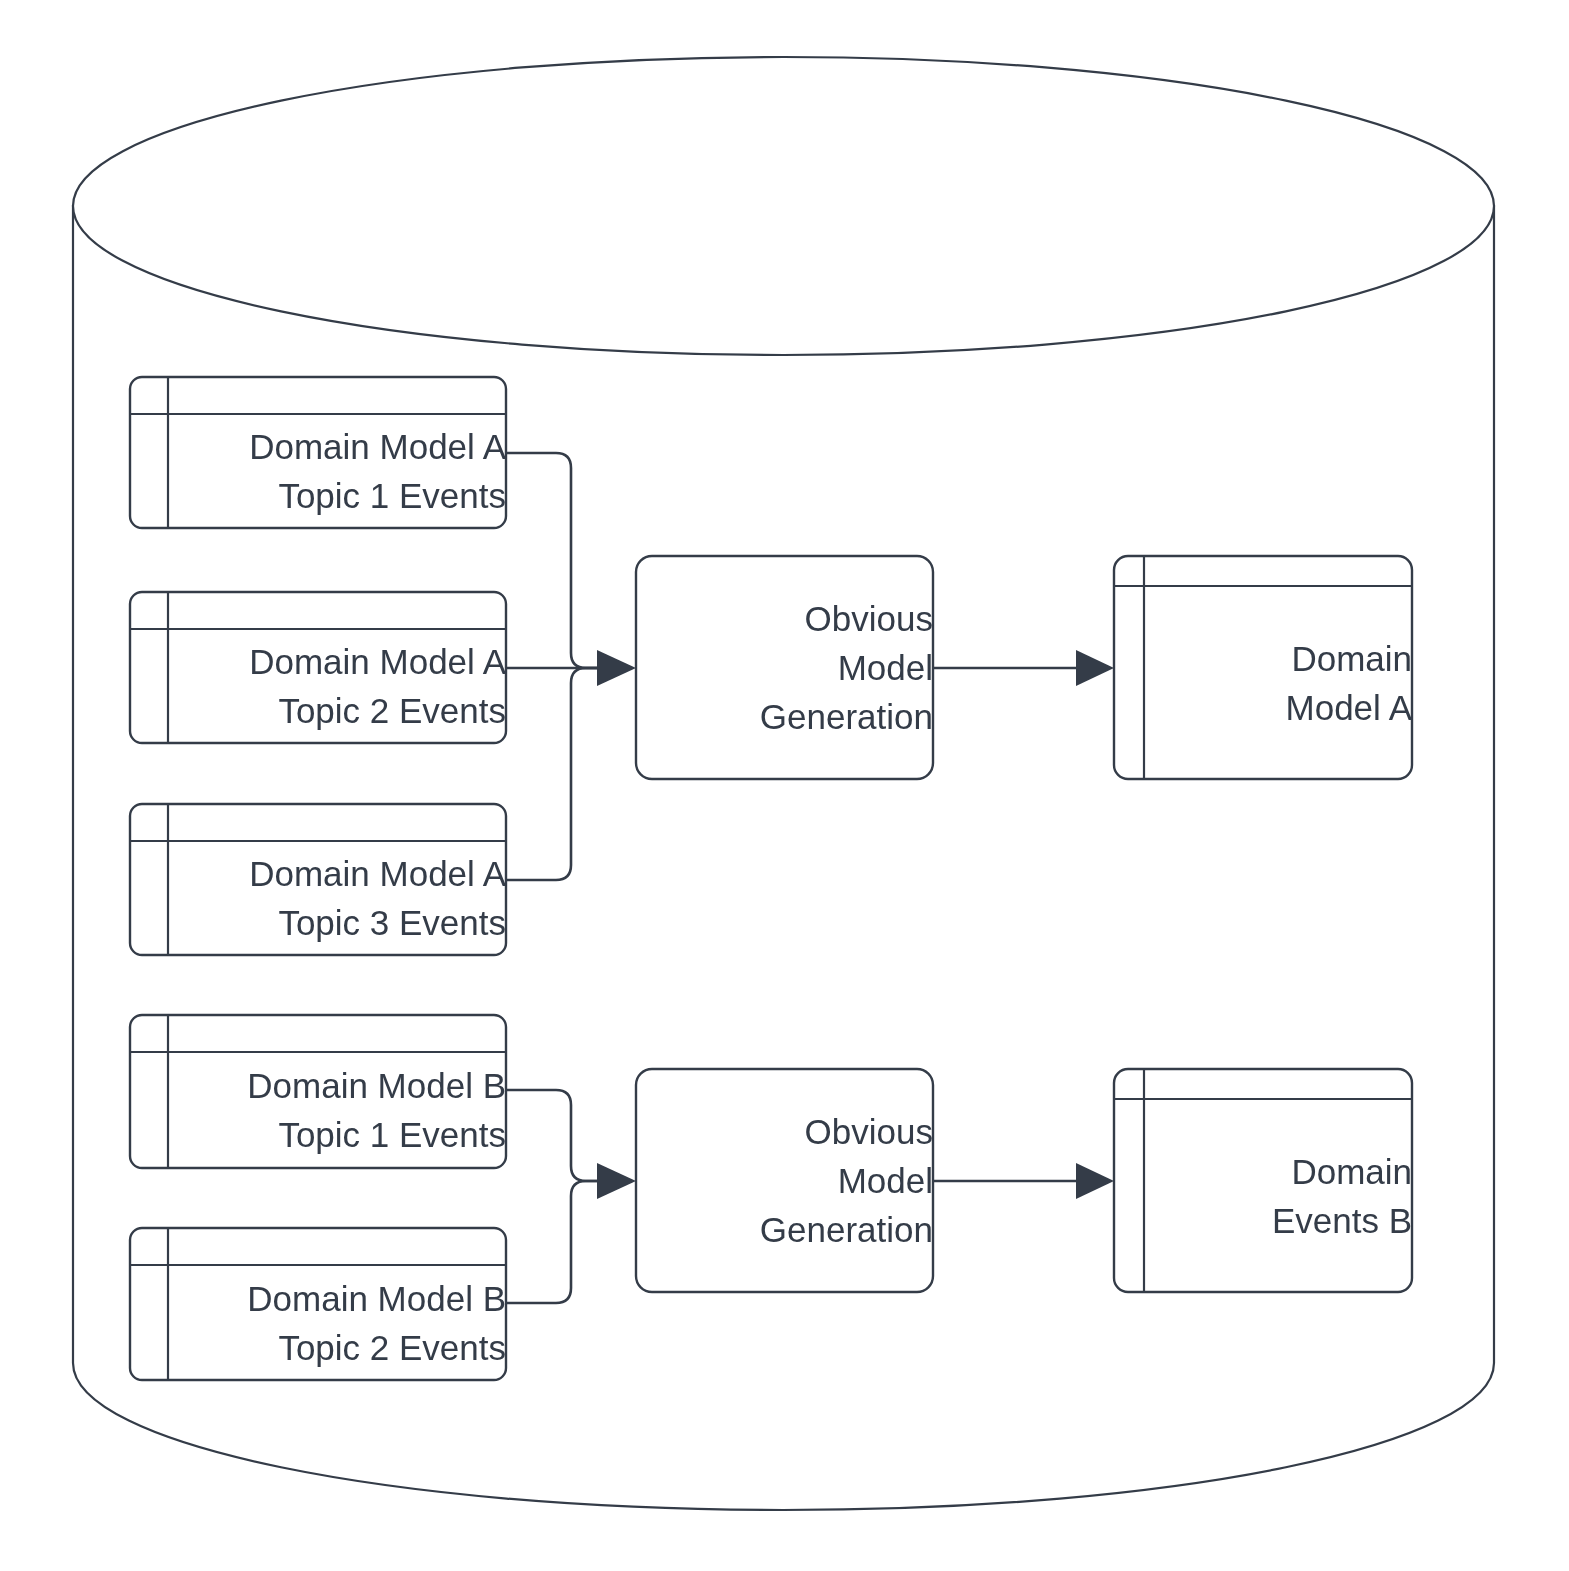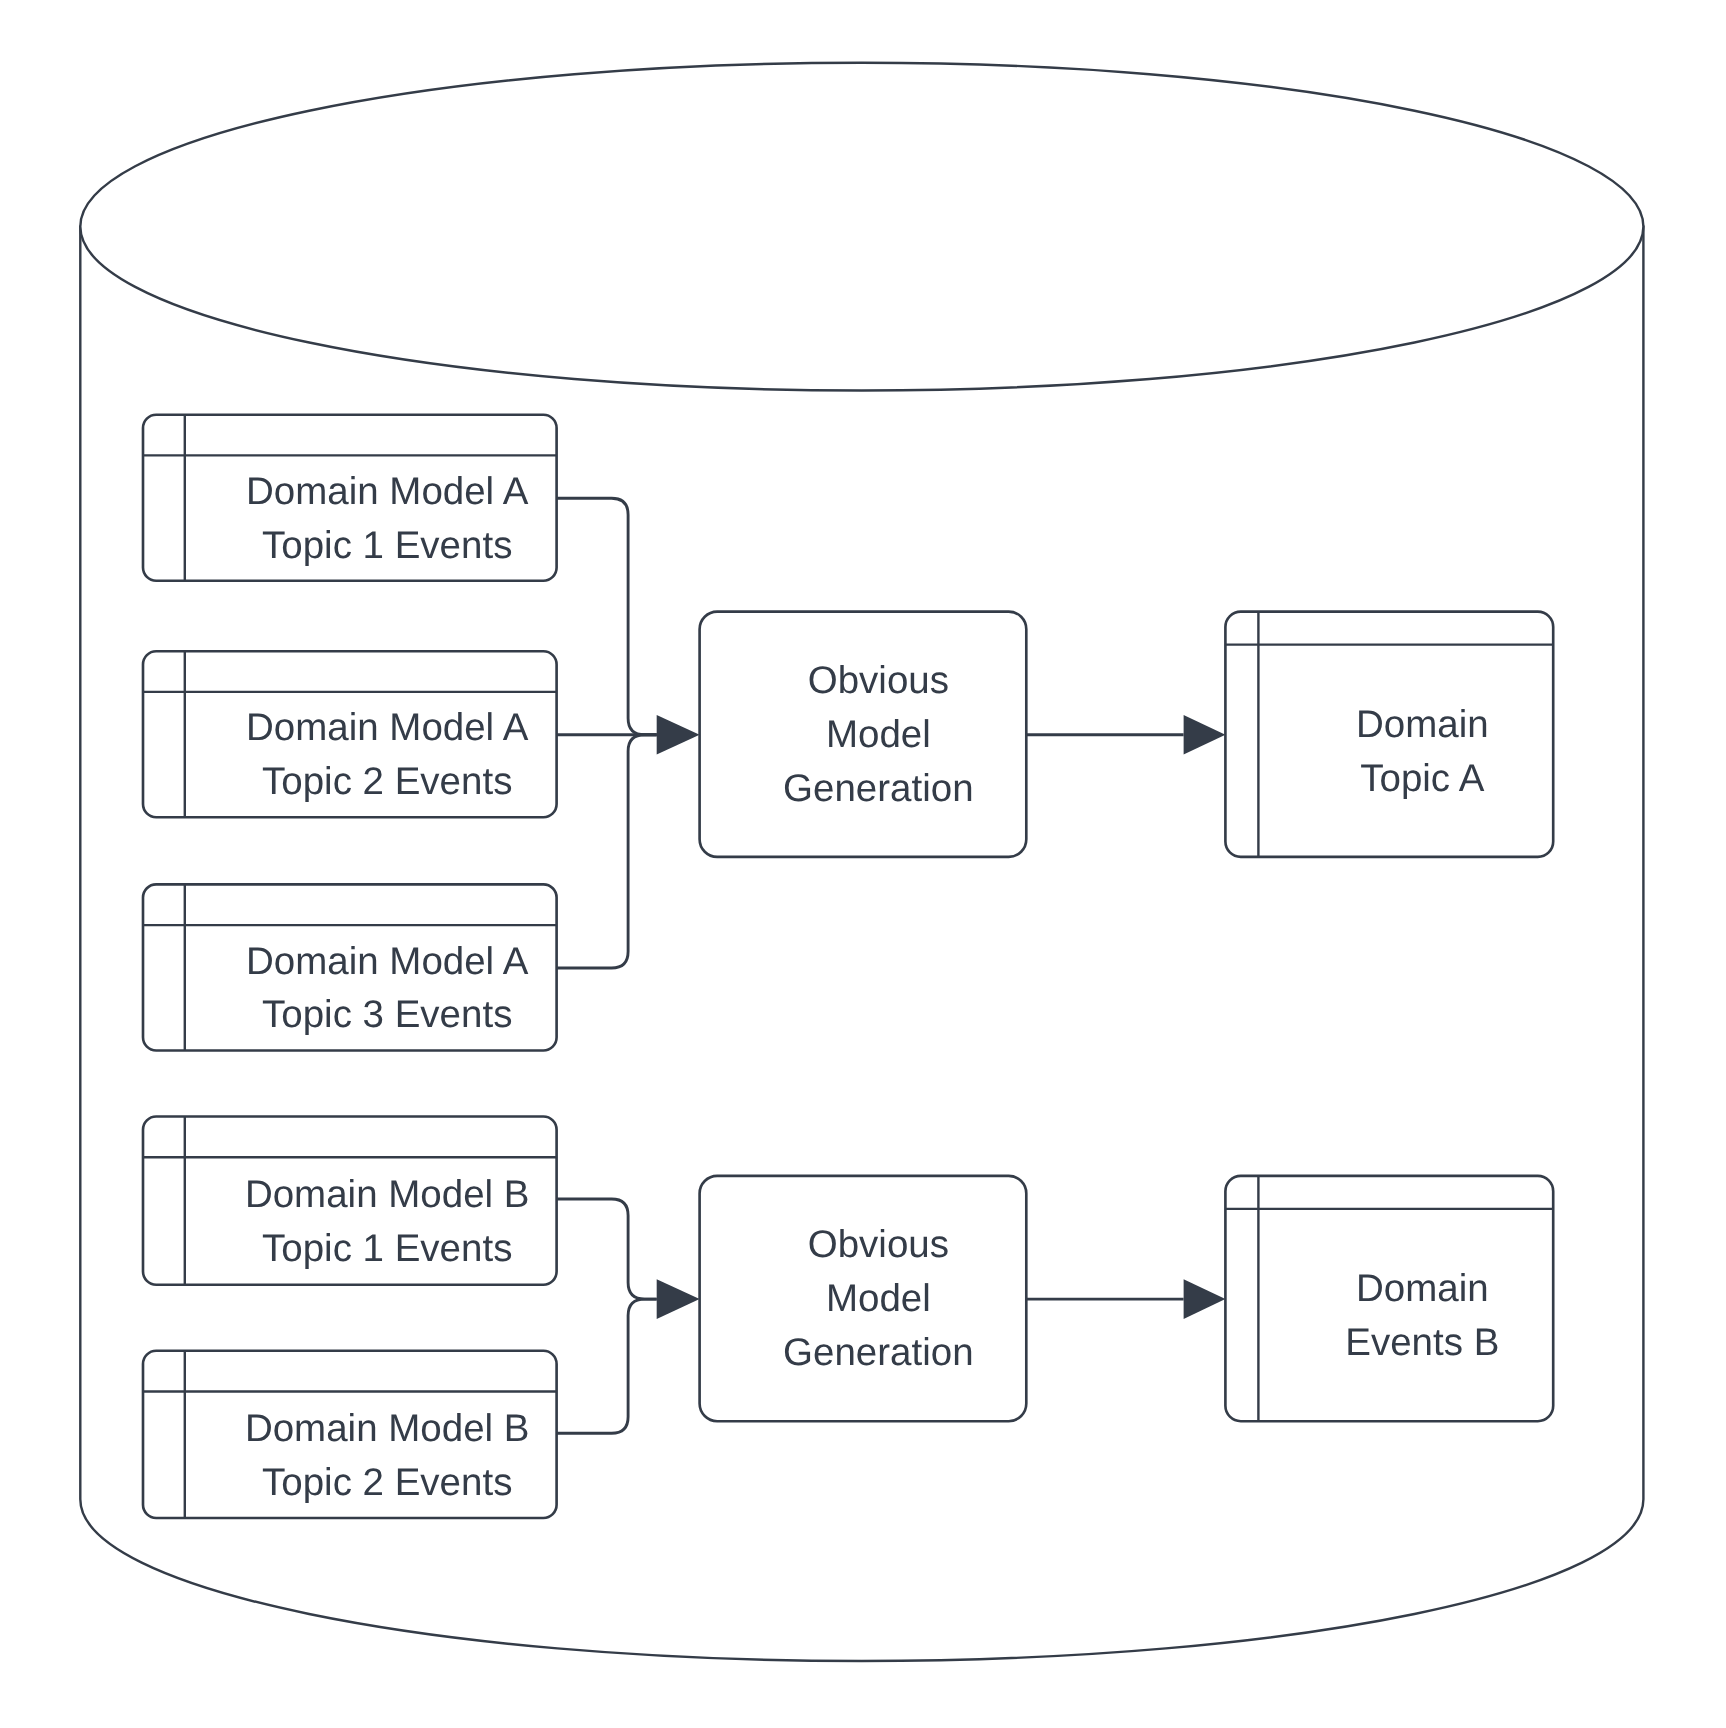--- a/index.html
+++ b/index.html
@@ -55,23 +55,22 @@
     position: absolute;
     color: #343C48;
     font-family: "Liberation Sans", sans-serif;
     font-size: 35px;
     line-height: 49px;
     text-align: center;
     white-space: pre;
     pointer-events: none;
     display: flex;
     flex-direction: column;
-    align-items: center;
+    align-items: flex-end;
     justify-content: center;
-    padding-left: 14px;
   }
   .node-text .line { display: block; }
   .cyl-label {
     position: absolute;
     color: #343C48;
     font-family: "Liberation Sans", sans-serif;
     font-size: 35px;
     line-height: 44px;
     text-align: center;
     white-space: pre;
@@ -226,21 +225,21 @@
   </div>
 
   <div class="node-text" style="left:636px; top:1069px; width:297px; height:223px;">
     <span class="line">Obvious</span>
     <span class="line">Model</span>
     <span class="line">Generation</span>
   </div>
 
   <div class="node-text" style="left:1146px; top:586px; width:266px; height:193px;">
     <span class="line">Domain</span>
-    <span class="line">Topic A</span>
+    <span class="line">Model A</span>
   </div>
 
   <div class="node-text" style="left:1146px; top:1099px; width:266px; height:193px;">
     <span class="line">Domain</span>
     <span class="line">Events B</span>
   </div>
 
 
   <div class="hit" style="left:130px; top:377px; width:376px; height:151px;"></div>
   <div class="hit" style="left:130px; top:592px; width:376px; height:151px;"></div>

